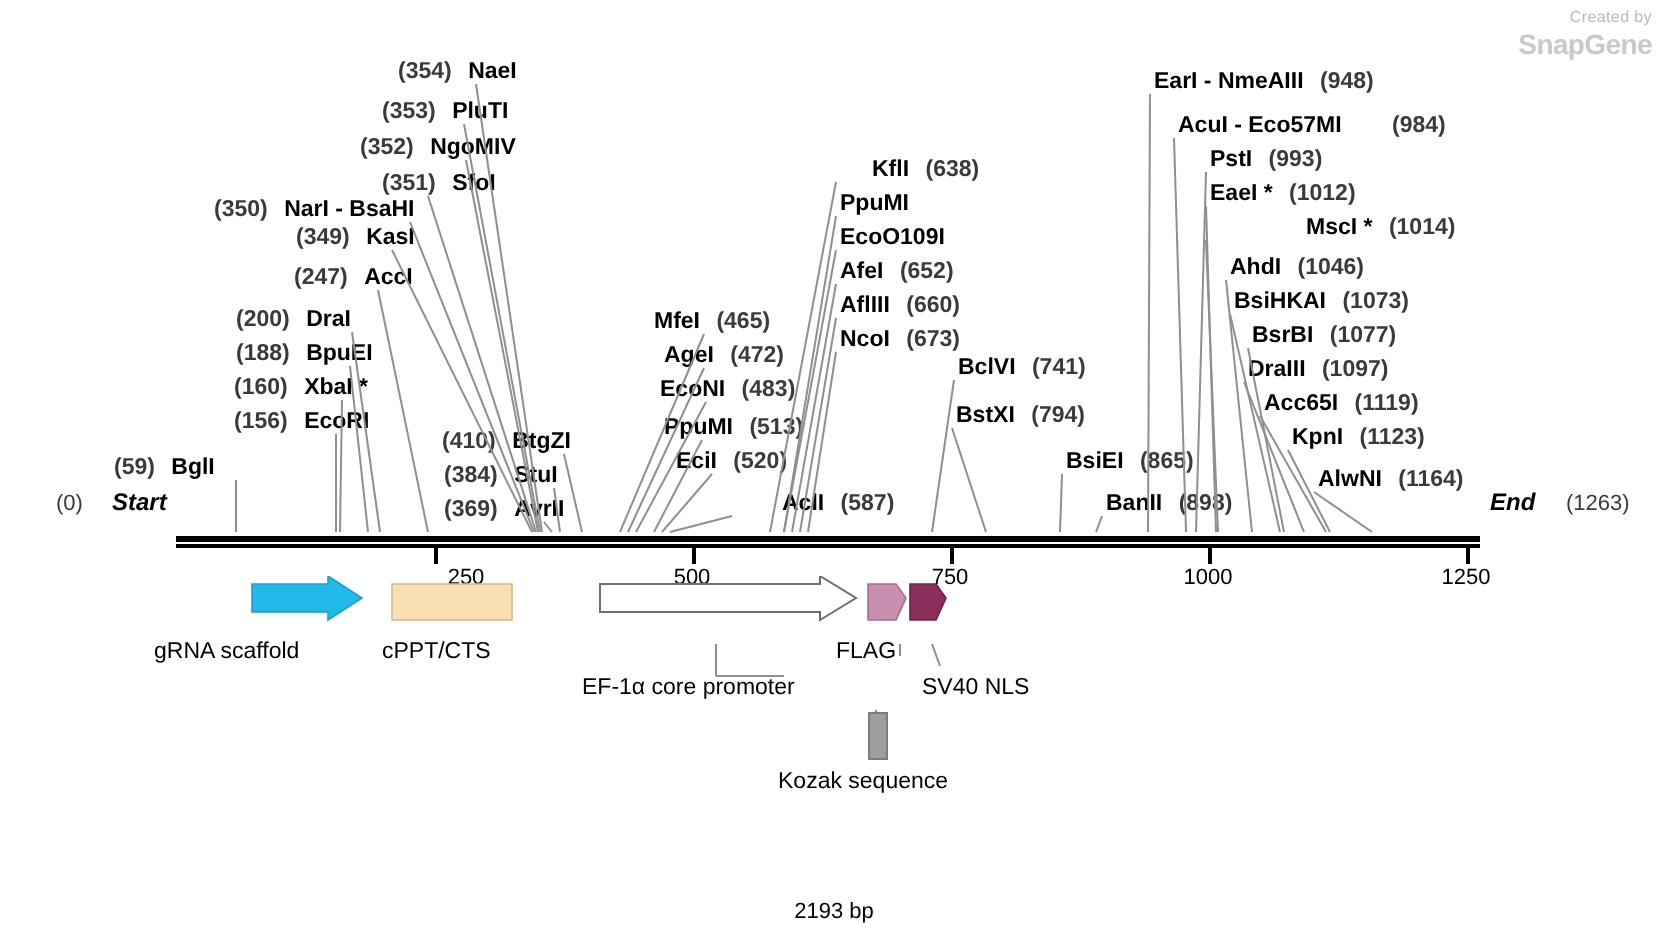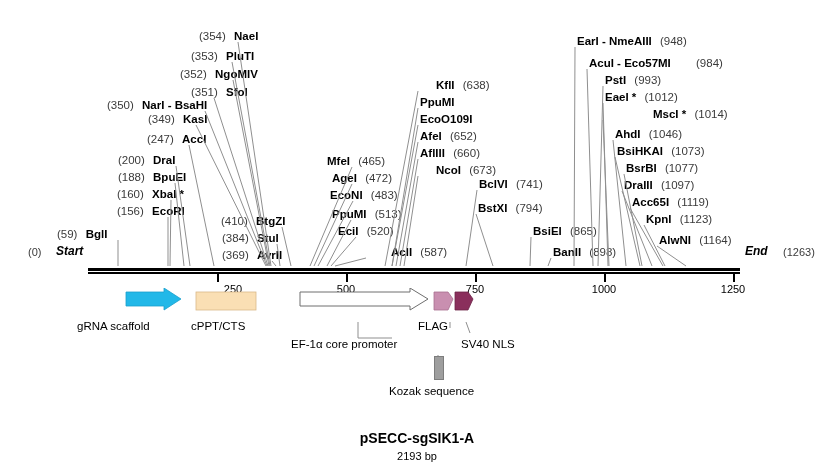--- a/index.html
+++ b/index.html
@@ -14,40 +14,44 @@
   #stage{position:absolute;left:0;top:0;width:834px;height:473px;}
   .abs{position:absolute;}
 
   
   #watermark{right:8px;top:4px;text-align:right;}
   #wm-created{font-size:8px;color:#b9b9b9;letter-spacing:.2px;}
   #wm-brand{font-size:14px;color:#c9c9c9;font-weight:bold;letter-spacing:-.3px;margin-top:1px;}
 
   
   .enz{white-space:nowrap;font-size:11.5px;line-height:12px;}
-  .enz .pos{color:#3a3a3a;font-weight:normal;}
+  .enz .pos{color:#3a3a3a;font-weight:bold;}
   .enz .nm{color:#000;font-weight:bold;}
 
   
   #ruler-line{left:88px;top:268px;width:652px;height:3px;background:#000;}
   #ruler-line2{left:88px;top:272px;width:652px;height:1.5px;background:#000;}
   .tick{position:absolute;width:1.5px;height:9px;background:#000;top:273px;}
   .ticklabel{position:absolute;top:283px;font-size:11px;color:#000;transform:translateX(-50%);}
   .endlabel{position:absolute;font-size:12px;font-weight:bold;font-style:italic;}
   .endpos{position:absolute;font-size:11px;color:#3a3a3a;}
   .featlabel{position:absolute;font-size:11.5px;color:#000;white-space:nowrap;}
 
   #title{position:absolute;left:0;right:0;top:430px;text-align:center;font-size:14px;font-weight:bold;}
   #subtitle{position:absolute;left:0;right:0;top:450px;text-align:center;font-size:11px;}
 </style>
 </head>
 <body>
 
 <div id="stage">
 
+  <div id="watermark" class="abs">
+    <div id="wm-created">Created by</div>
+    <div id="wm-brand">SnapGene</div>
+  </div>
 
   <div class="enz abs" style="left:199px;top:30px;">
     <span class="pos" style="margin-right: 5px;">(354)</span>
     <span class="nm">NaeI</span>
   </div>
   <div class="enz abs" style="left:191px;top:50px;">
     <span class="pos" style="margin-right: 5px;">(353)</span>
     <span class="nm">PluTI</span>
   </div>
   <div class="enz abs" style="left:180px;top:68px;">
@@ -140,21 +144,21 @@
     <span class="nm">EcoO109I</span>
   </div>
   <div class="enz abs" style="left:420px;top:130px;">
     <span class="nm" style="margin-right: 5px;">AfeI</span>
     <span class="pos">(652)</span>
   </div>
   <div class="enz abs" style="left:420px;top:147px;">
     <span class="nm" style="margin-right: 5px;">AflIII</span>
     <span class="pos">(660)</span>
   </div>
-  <div class="enz abs" style="left:420px;top:164px;margin-left:16px;">
+  <div class="enz abs" style="left:420px;top:164px;">
     <span class="nm" style="margin-right: 5px;">NcoI</span>
     <span class="pos">(673)</span>
   </div>
   <div class="enz abs" style="left:479px;top:178px;">
     <span class="nm" style="margin-right: 5px;">BclVI</span>
     <span class="pos">(741)</span>
   </div>
   <div class="enz abs" style="left:478px;top:202px;">
     <span class="nm" style="margin-right: 5px;">BstXI</span>
     <span class="pos">(794)</span>
@@ -325,16 +329,15 @@
     </g>
   </svg>
 
   <div class="featlabel" style="left:77px;top:320px;">gRNA scaffold</div>
   <div class="featlabel" style="left:191px;top:320px;">cPPT/CTS</div>
   <div class="featlabel" style="left:291px;top:338px;">EF-1α core promoter</div>
   <div class="featlabel" style="left:418px;top:320px;">FLAG</div>
   <div class="featlabel" style="left:461px;top:338px;">SV40 NLS</div>
   <div class="featlabel" style="left:389px;top:385px;">Kozak sequence</div>
 
-  <div id="title">pSECC-sgSIK1-A</div>
   <div id="subtitle">2193 bp</div>
 
 </div>
 
 </body></html>

